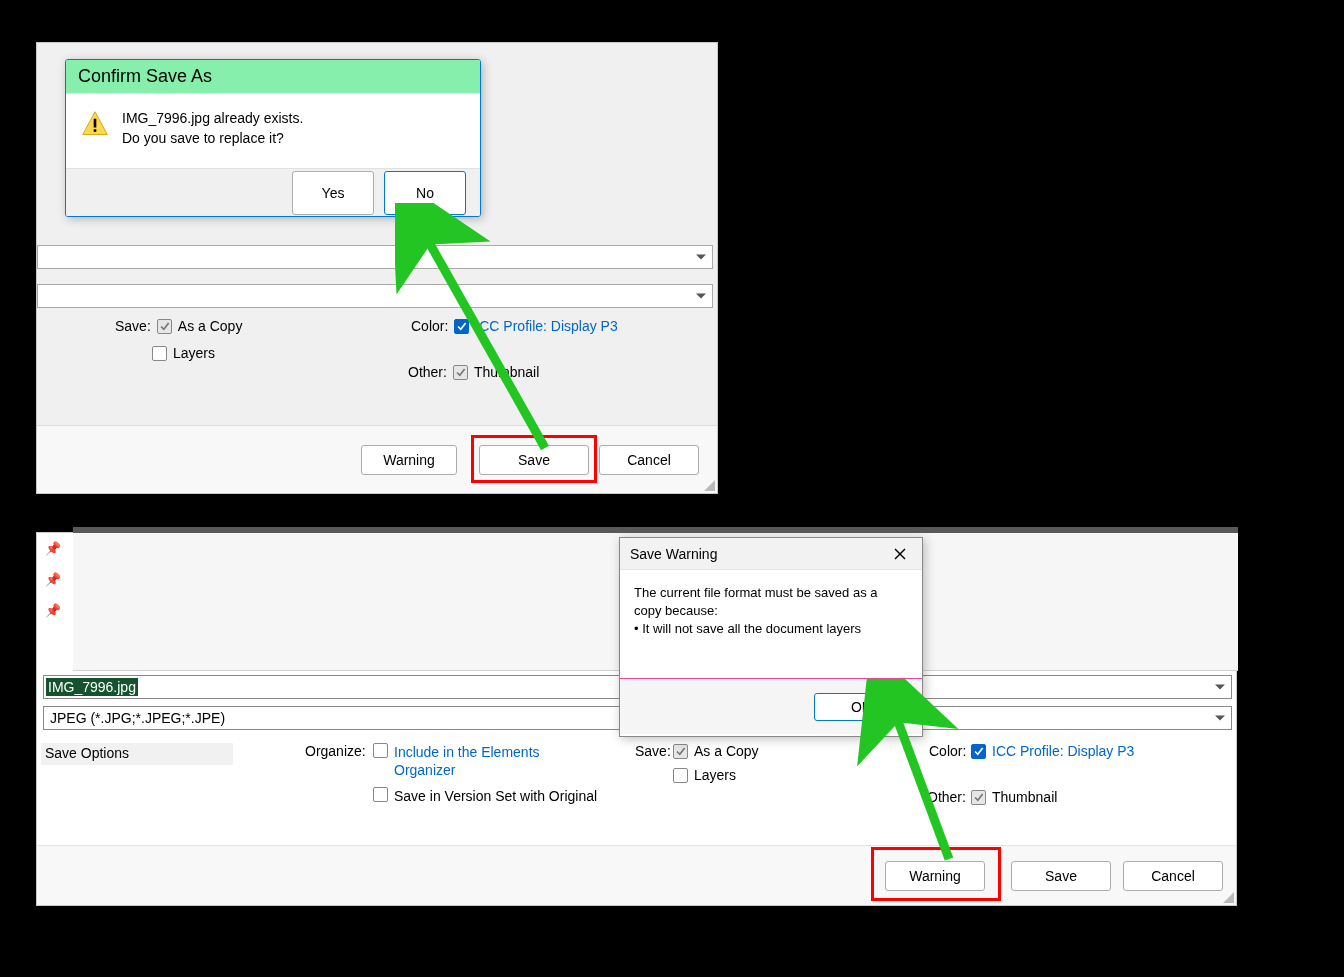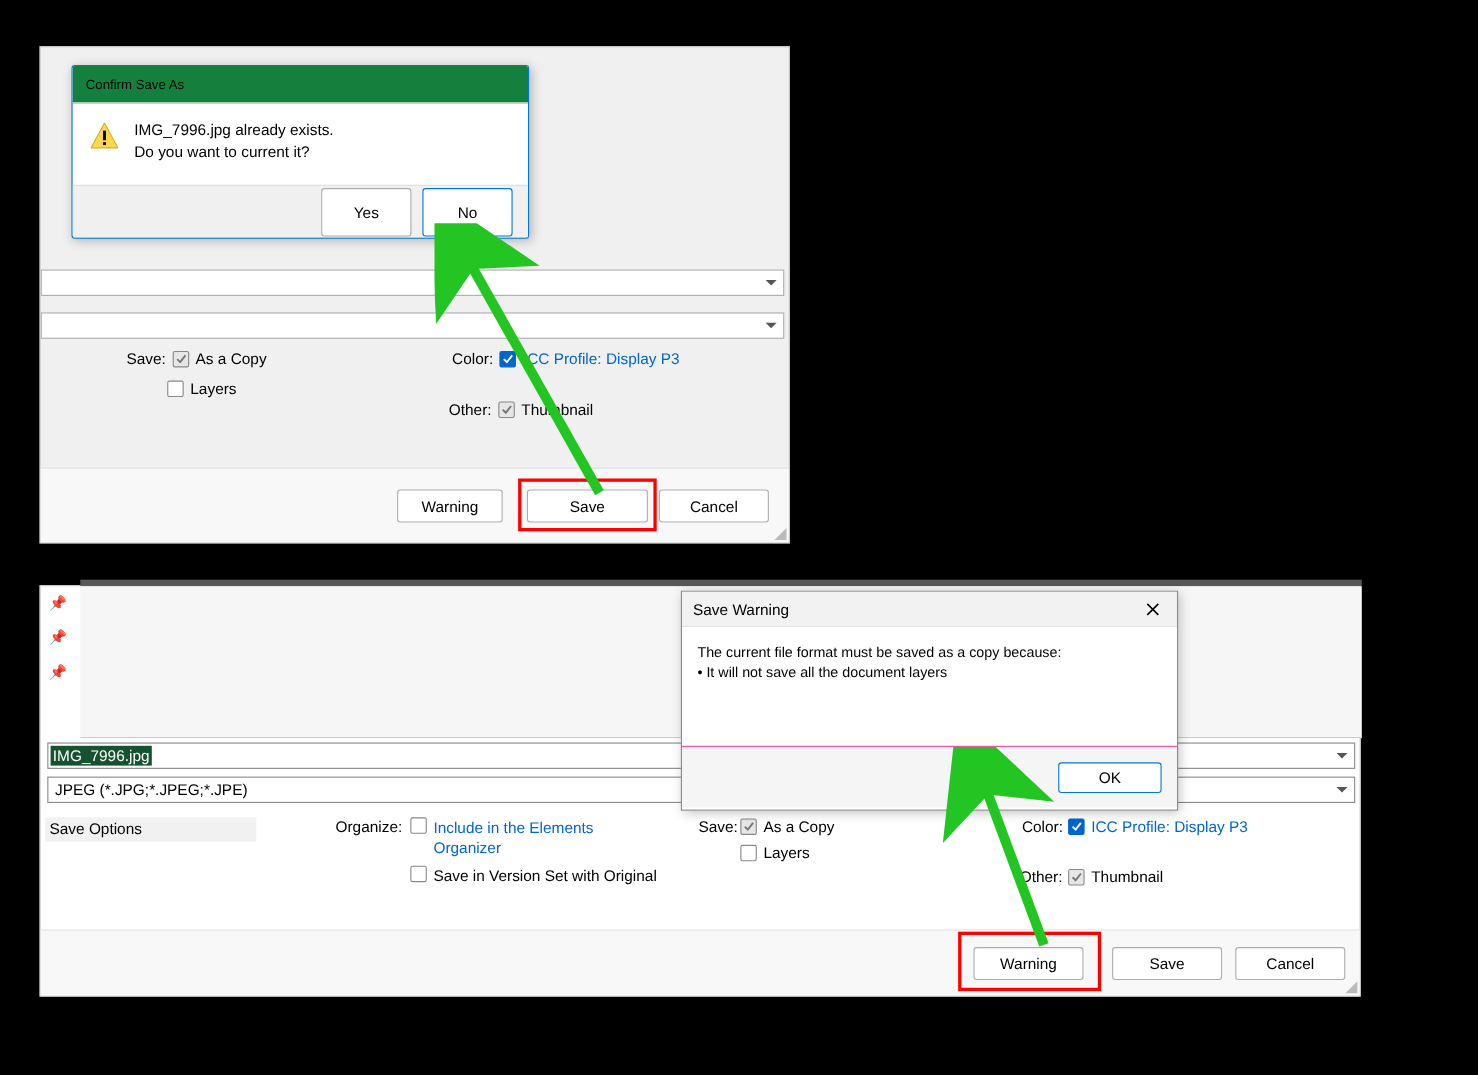--- a/index.html
+++ b/index.html
@@ -102,25 +102,25 @@
     left: 28px; top: 16px;
     width: 416px; height: 158px;
     background: #fff;
     border: 1px solid #0078d4;
     border-radius: 3px;
     box-shadow: 2px 2px 10px rgba(0,0,0,0.25);
     overflow: hidden;
   }
   .dlg-confirm .titlebar {
     height: 34px;
-    background: #15803d;
+    background: #86efac;
     border-bottom: 1px solid #e8e8e8;
     display: flex; align-items: center;
     padding: 0 12px;
-    font-size: 12px;
+    font-size: 18px;
   }
   .dlg-confirm .body {
     position: relative;
     padding: 14px 14px 0 14px;
     height: 74px;
     display: flex;
     gap: 12px;
   }
   .warn-triangle {
     width: 30px; height: 28px; flex-shrink: 0; margin-top: 2px;
@@ -238,21 +238,21 @@
     left: 834px; bottom: 4px;
     width: 130px; height: 54px;
     border: 3px solid #ff0000;
     pointer-events: none;
   }
 
   
   .dlg-warning {
     position: absolute;
     left: 582px; top: 4px;
-    width: 452px; height: 200px;
+    width: 304px; height: 200px;
     background: #fff;
     border: 1px solid #888;
     box-shadow: 2px 2px 10px rgba(0,0,0,0.25);
     z-index: 5;
   }
   .dlg-warning .titlebar {
     height: 32px;
     background: #f2f2f2;
     display: flex; align-items: center;
     padding: 0 10px;
@@ -345,21 +345,21 @@
   <div class="dlg-confirm">
     <div class="titlebar">Confirm Save As</div>
     <div class="body">
       <svg class="warn-triangle" viewBox="0 0 32 32">
         <path d="M16 2 L30 28 L2 28 Z" fill="#ffd84d" stroke="#c9a400" stroke-width="1"></path>
         <rect x="14.5" y="10" width="3" height="10" fill="#000"></rect>
         <rect x="14.5" y="22" width="3" height="3" fill="#000"></rect>
       </svg>
       <div class="msg">
         <div>IMG_7996.jpg already exists.</div>
-        <div>Do you want to current it?</div>
+        <div>Do you save to replace it?</div>
       </div>
     </div>
     <div class="btnrow">
       <button class="btn">Yes</button>
       <button class="btn btn-no">No</button>
     </div>
   </div>
 
   <svg class="arrow-top" width="180" height="260">
     <defs>

